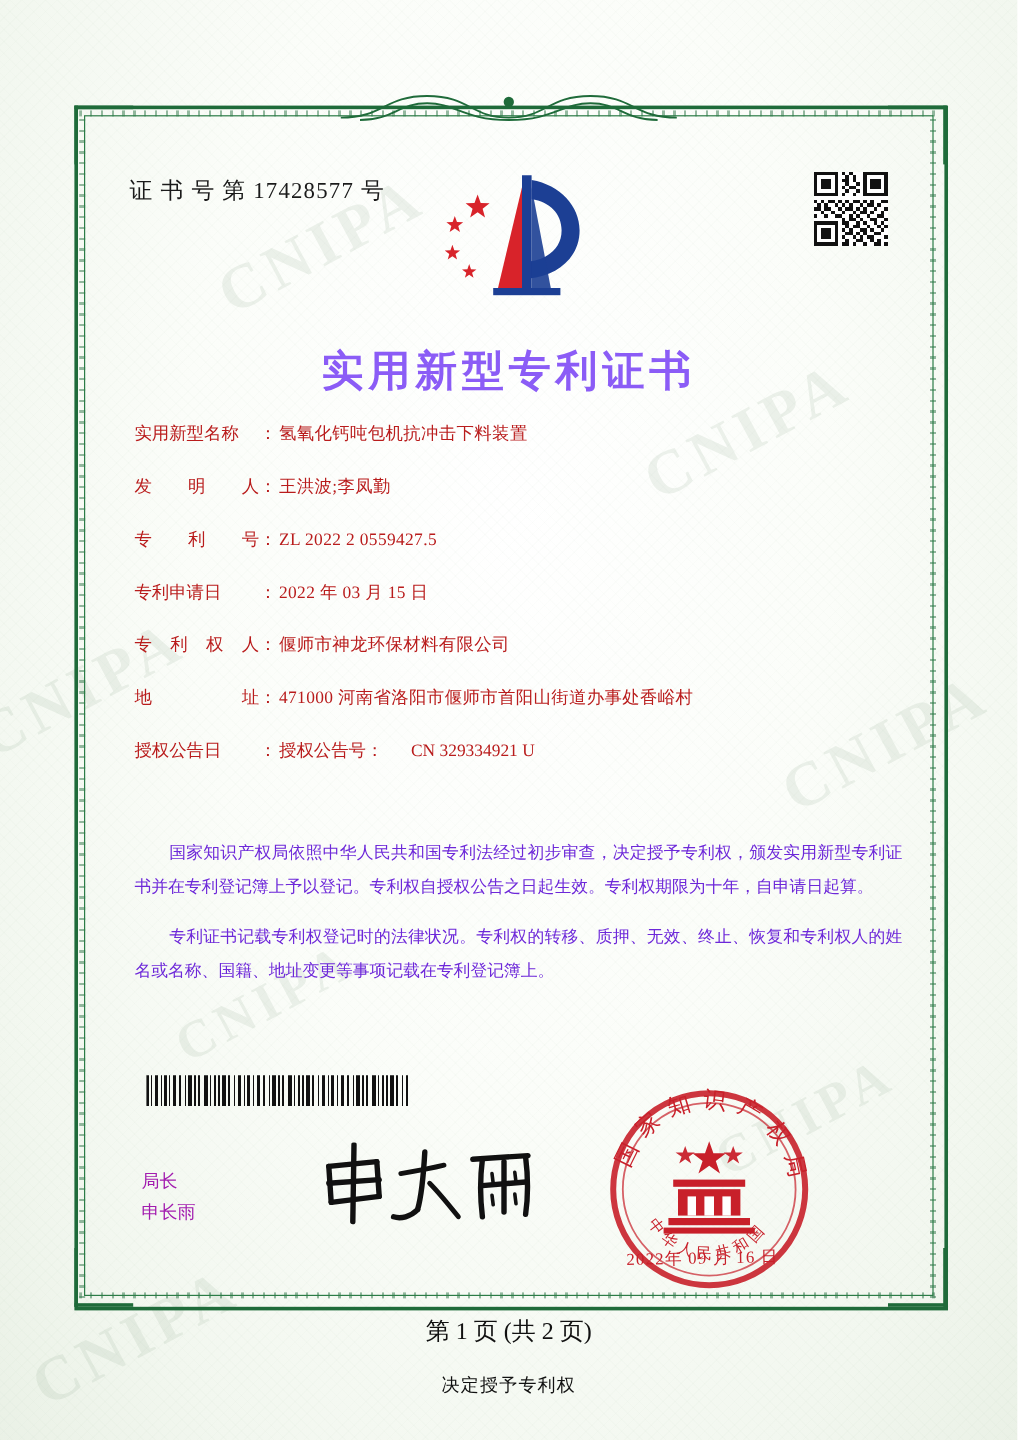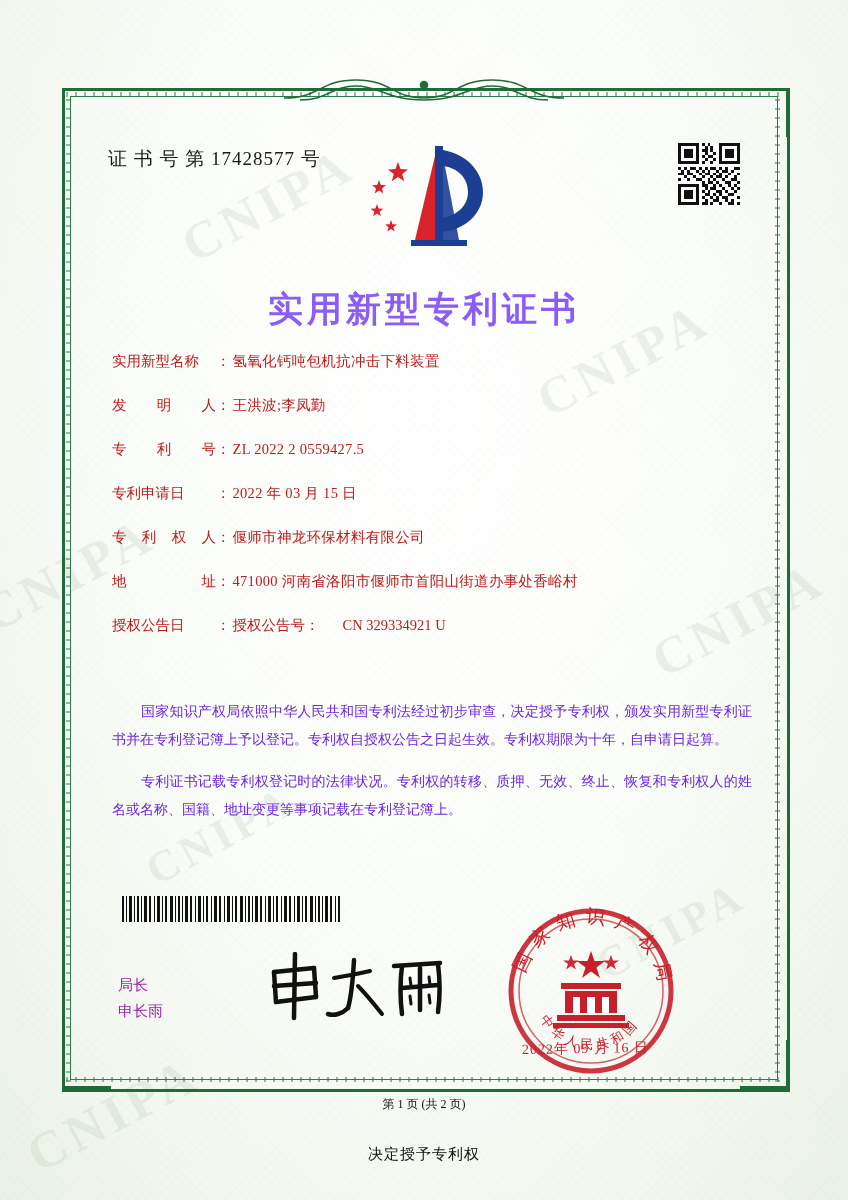--- a/index.html
+++ b/index.html
@@ -251,21 +251,21 @@
     font-family: "Liberation Serif", serif;
     transform: rotate(-1deg);
   }
 
   
   .page-no {
     position: absolute;
     left: 0; right: 0;
     top: 1096px;
     text-align: center;
-    font-size: 12px;
+    font-size: 20px;
     color: #111;
     font-family: "Liberation Serif", serif;
   }
   .footer-note {
     position: absolute;
     left: 0; right: 0;
     top: 1145px;
     text-align: center;
     font-size: 15px;
     color: #111;

